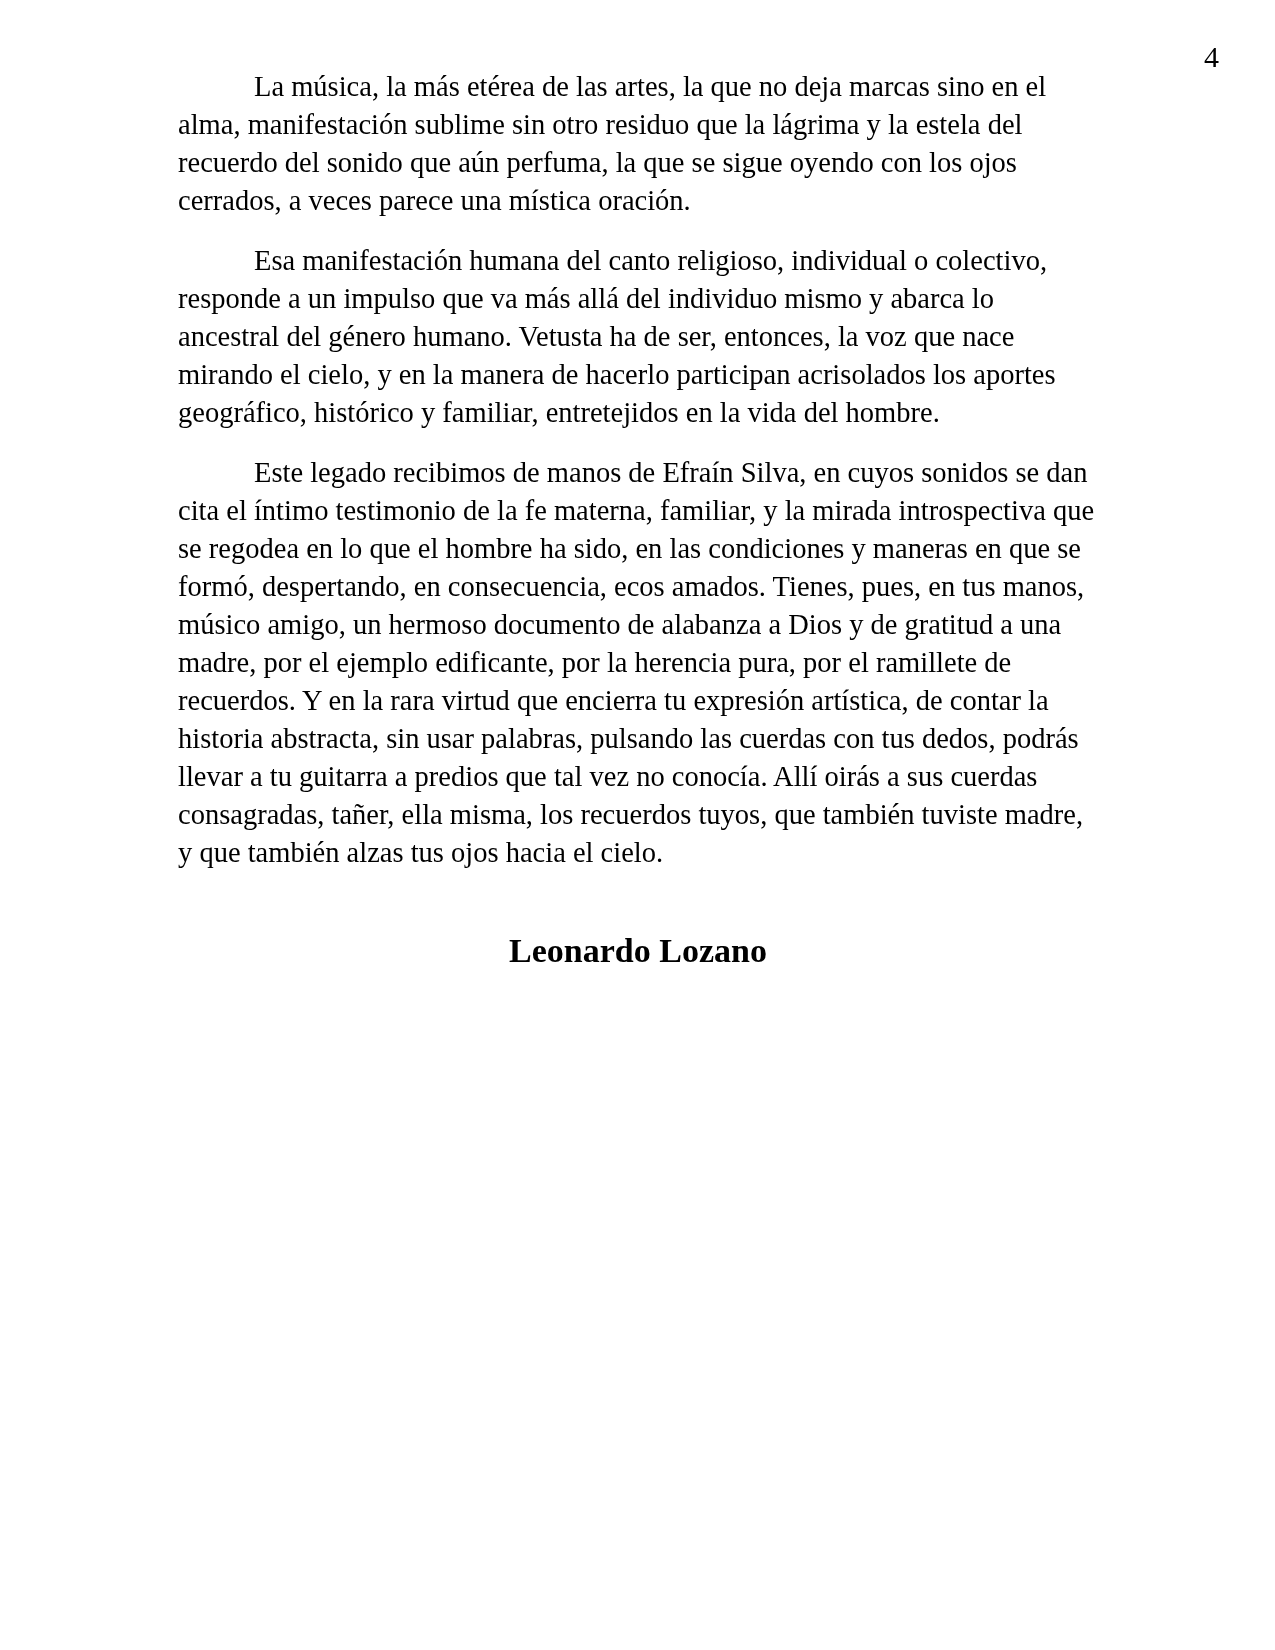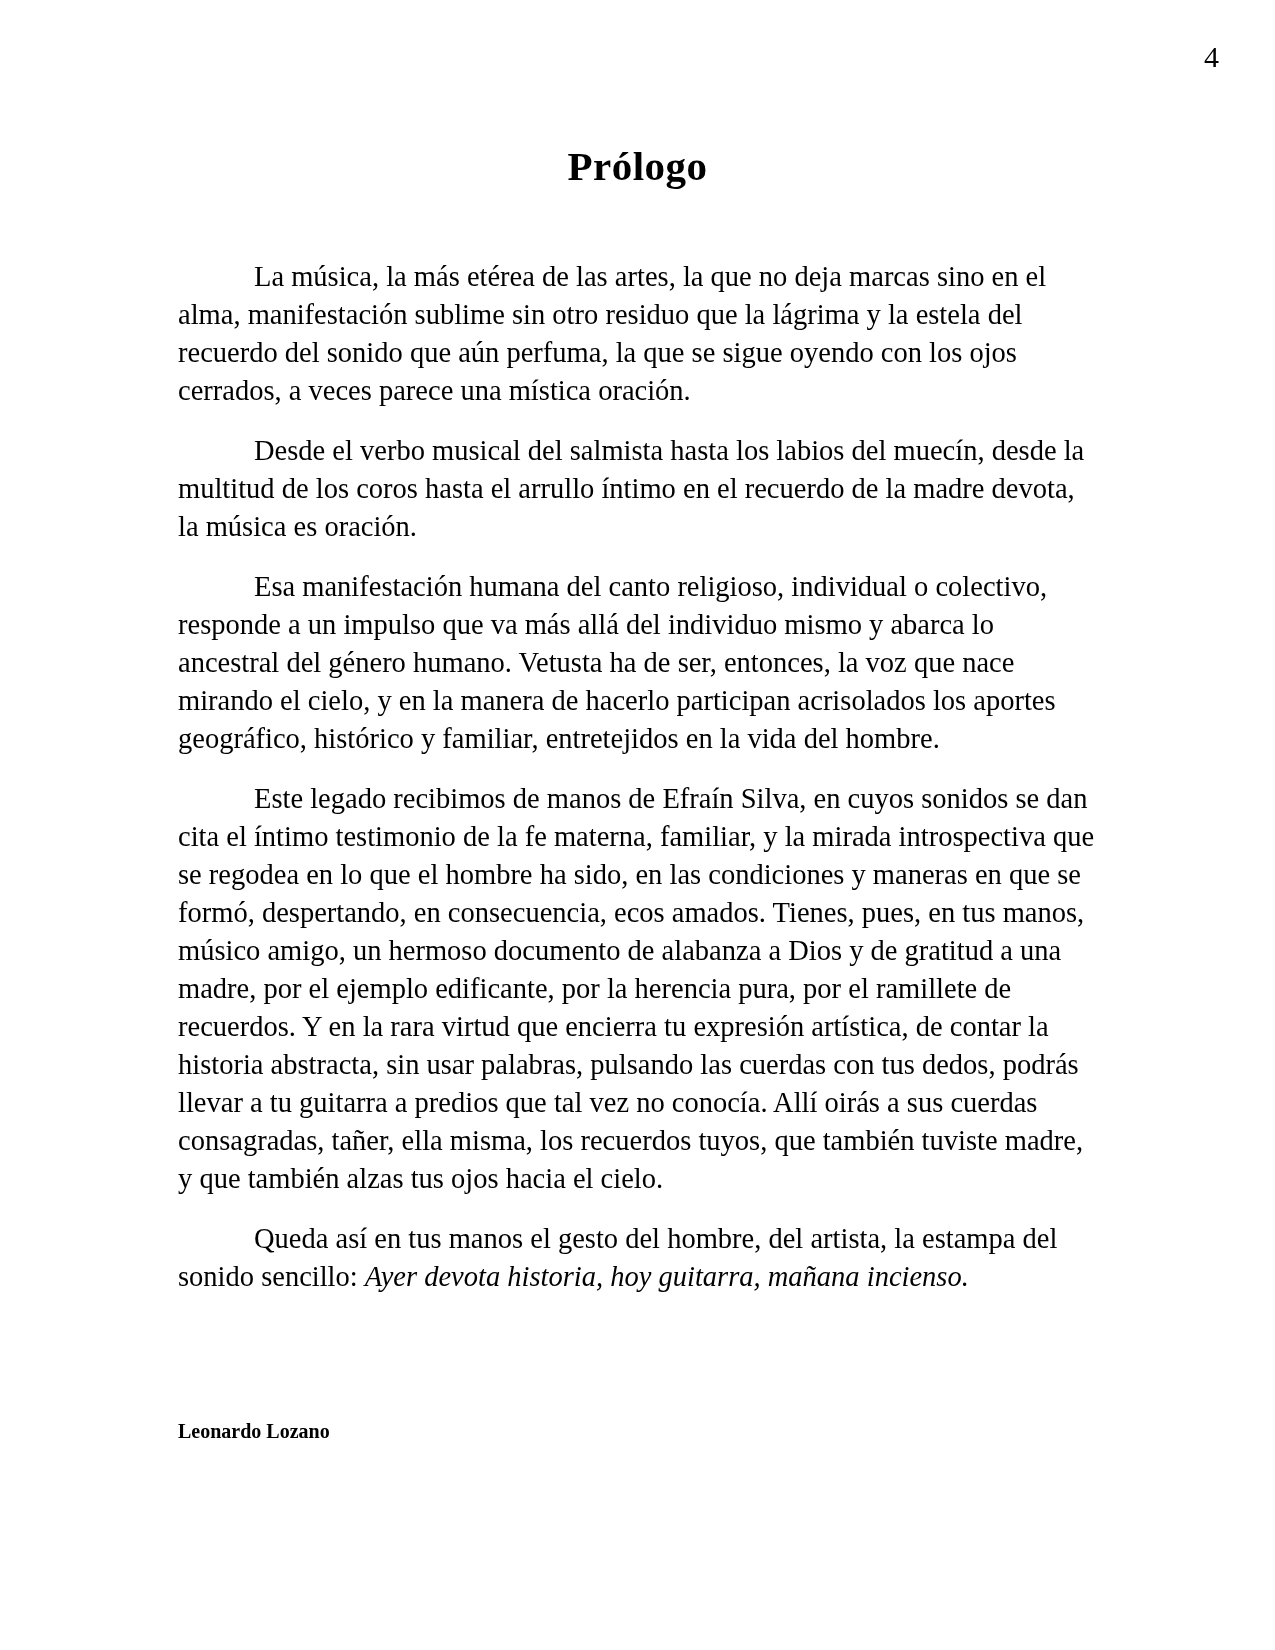--- a/index.html
+++ b/index.html
@@ -42,46 +42,43 @@
     margin: 0 0 22px 0;
     font-size: 28.5px;
     line-height: 38px;
     text-indent: 76px;
     text-align: left;
   }
   .closing-italic {
     font-style: italic;
   }
   .signature {
-    margin-top: 116px;
+    margin-top: 60px;
     width: 920px;
     margin-left: 178px;
-    text-align: left;
+    text-align: center;
     font-weight: bold;
-    font-size: 20px;
+    font-size: 34px;
     line-height: 38px;
   }
   .signature div {
     margin: 0;
   }
 </style>
 </head>
 <body>
 
 <div class="page">
 
   <div class="page-number">4</div>
 
-  <h1 class="doc-title">Prólogo</h1>
 
   <div class="content">
     <p>La música, la más etérea de las artes, la que no deja marcas sino en el alma, manifestación sublime sin otro residuo que la lágrima y la estela del recuerdo del sonido que aún perfuma, la que se sigue oyendo con los ojos cerrados, a veces parece una mística oración.</p>
-    <p>Desde el verbo musical del salmista hasta los labios del muecín, desde la multitud de los coros hasta el arrullo íntimo en el recuerdo de la madre devota, la música es oración.</p>
     <p>Esa manifestación humana del canto religioso, individual o colectivo, responde a un impulso que va más allá del individuo mismo y abarca lo ancestral del género humano. Vetusta ha de ser, entonces, la voz que nace mirando el cielo, y en la manera de hacerlo participan acrisolados los aportes geográfico, histórico y familiar, entretejidos en la vida del hombre.</p>
     <p>Este legado recibimos de manos de Efraín Silva, en cuyos sonidos se dan cita el íntimo testimonio de la fe materna, familiar, y la mirada introspectiva que se regodea en lo que el hombre ha sido, en las condiciones y maneras en que se formó, despertando, en consecuencia, ecos amados. Tienes, pues, en tus manos, músico amigo, un hermoso documento de alabanza a Dios y de gratitud a una madre, por el ejemplo edificante, por la herencia pura, por el ramillete de recuerdos. Y en la rara virtud que encierra tu expresión artística, de contar la historia abstracta, sin usar palabras, pulsando las cuerdas con tus dedos, podrás llevar a tu guitarra a predios que tal vez no conocía. Allí oirás a sus cuerdas consagradas, tañer, ella misma, los recuerdos tuyos, que también tuviste madre, y que también alzas tus ojos hacia el cielo.</p>
-    <p><span>Queda así en tus manos el gesto del hombre, del artista, la estampa del sonido sencillo: </span><span class="closing-italic">Ayer devota historia, hoy guitarra, mañana incienso.</span></p>
   </div>
 
   <div class="signature">
     <div>Leonardo Lozano</div>
   </div>
 
 </div>
 
 </body></html>

